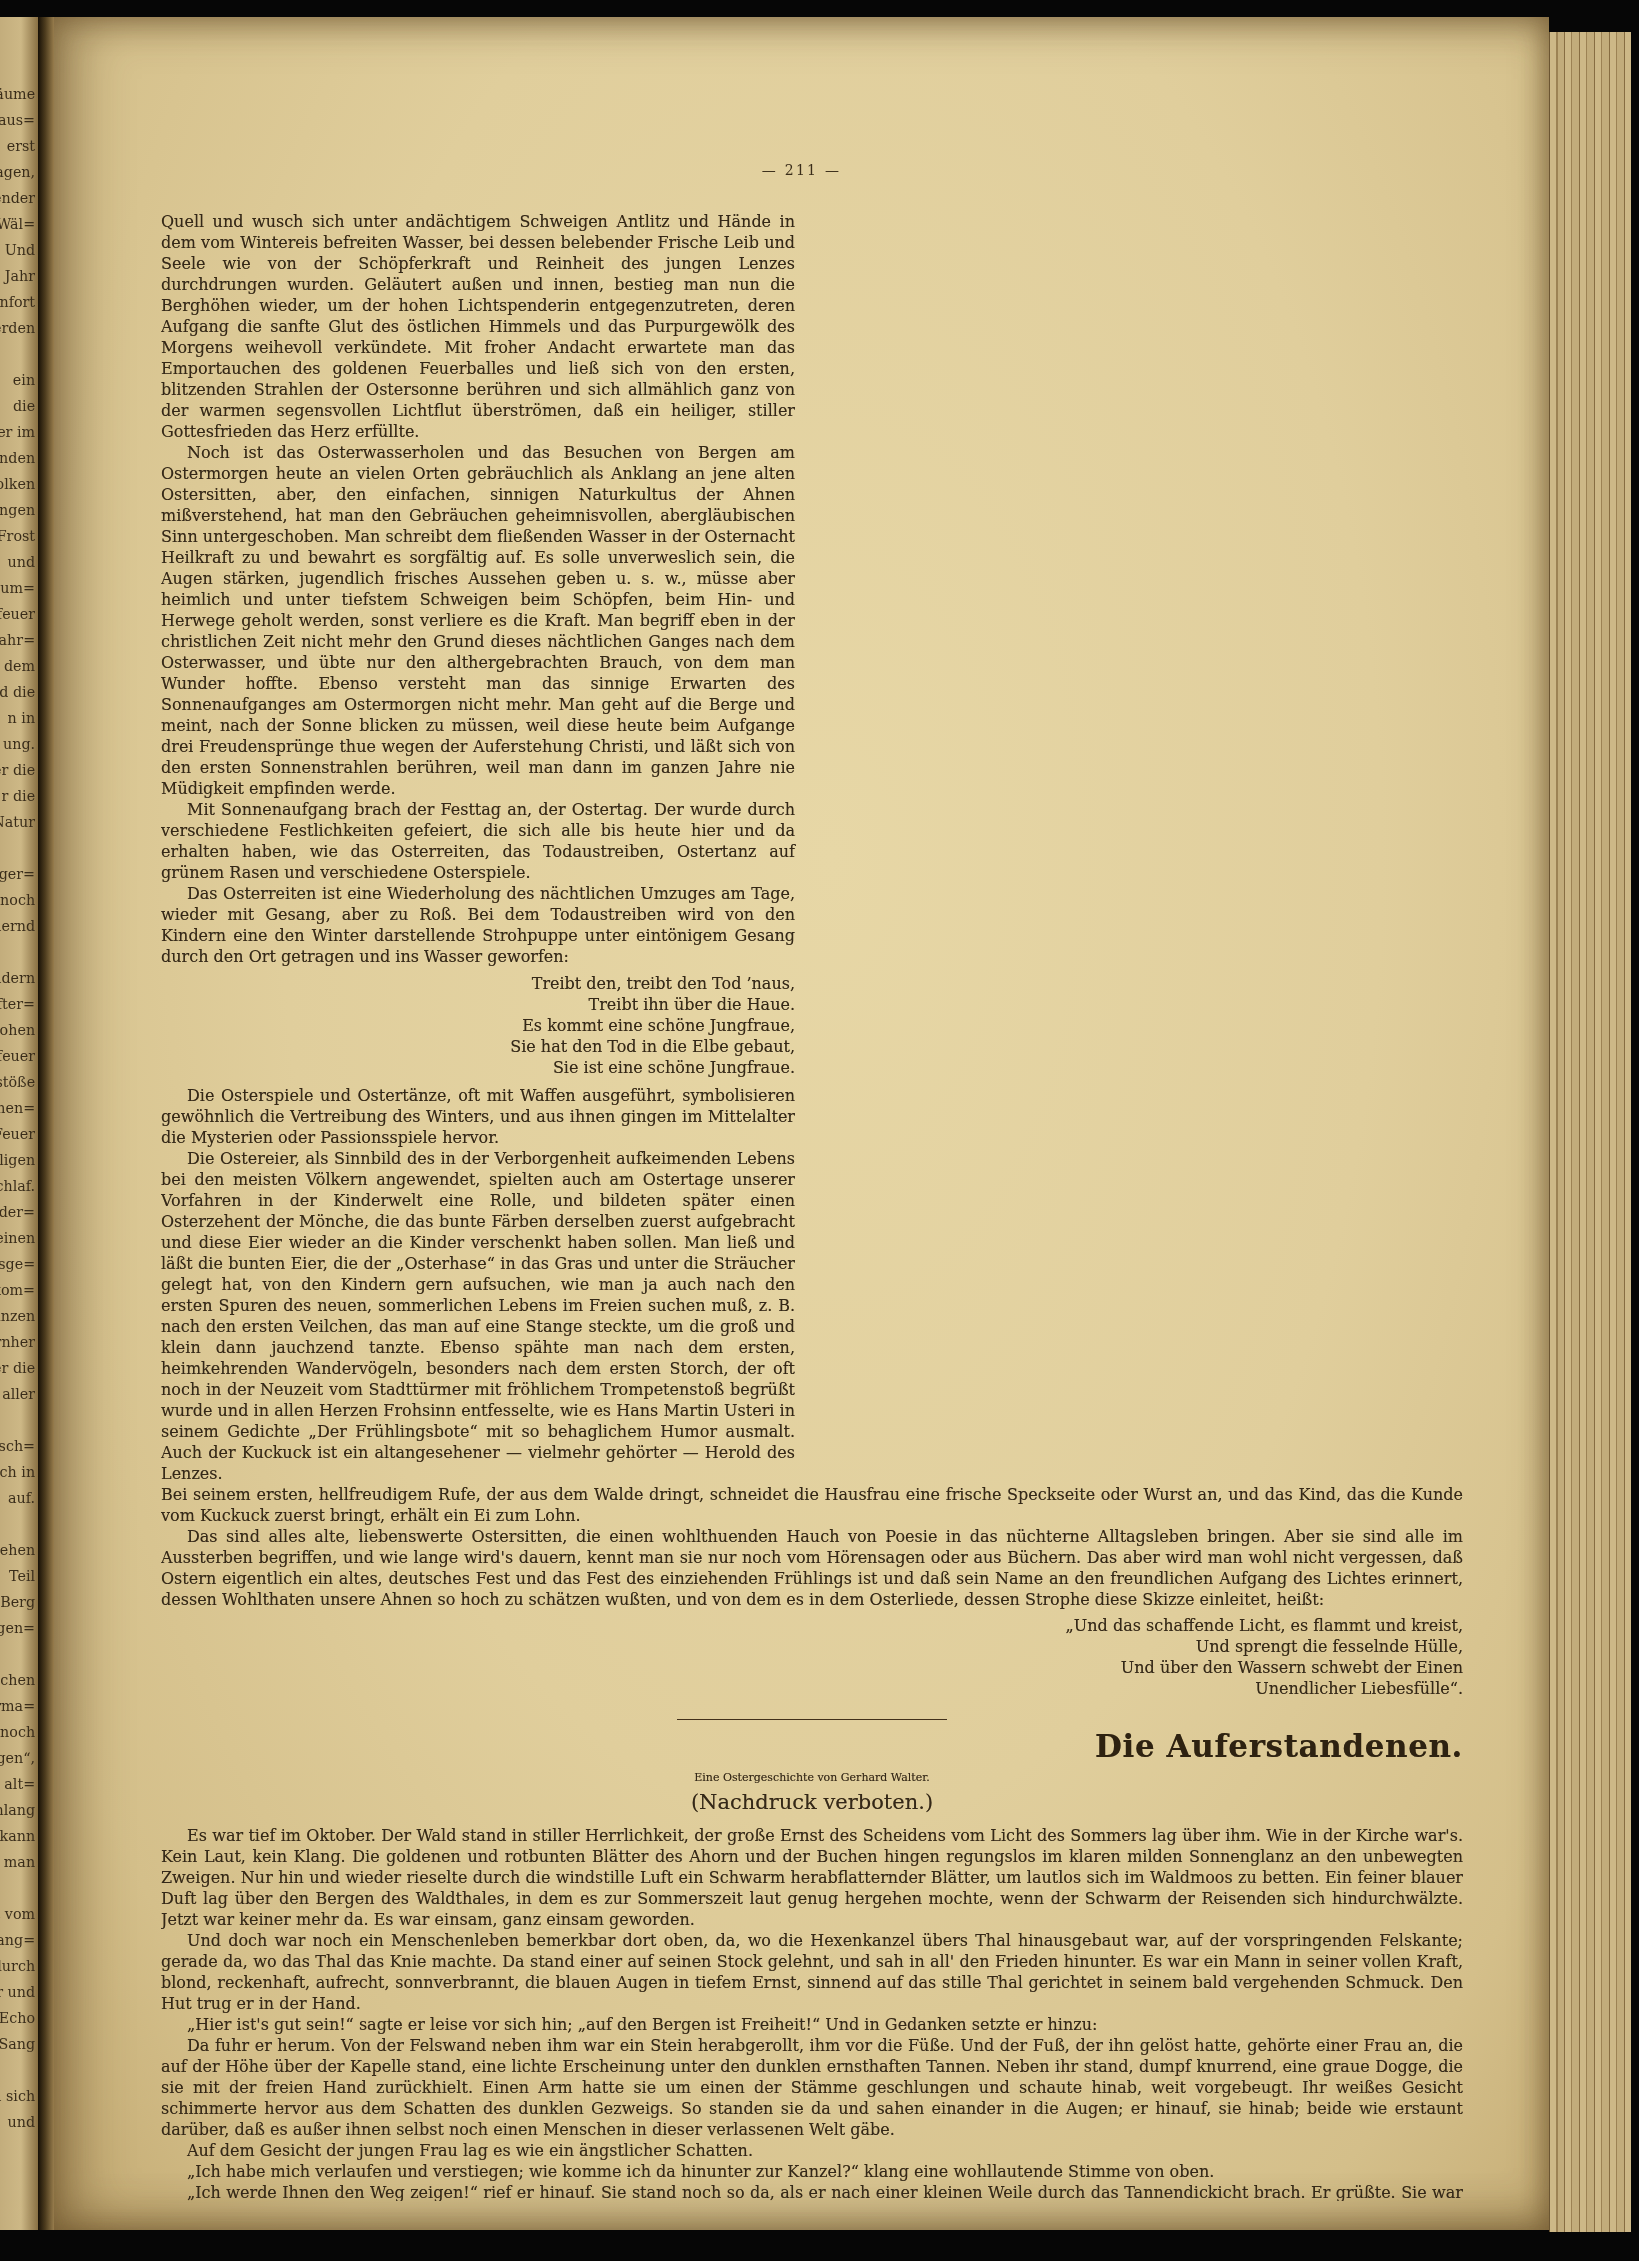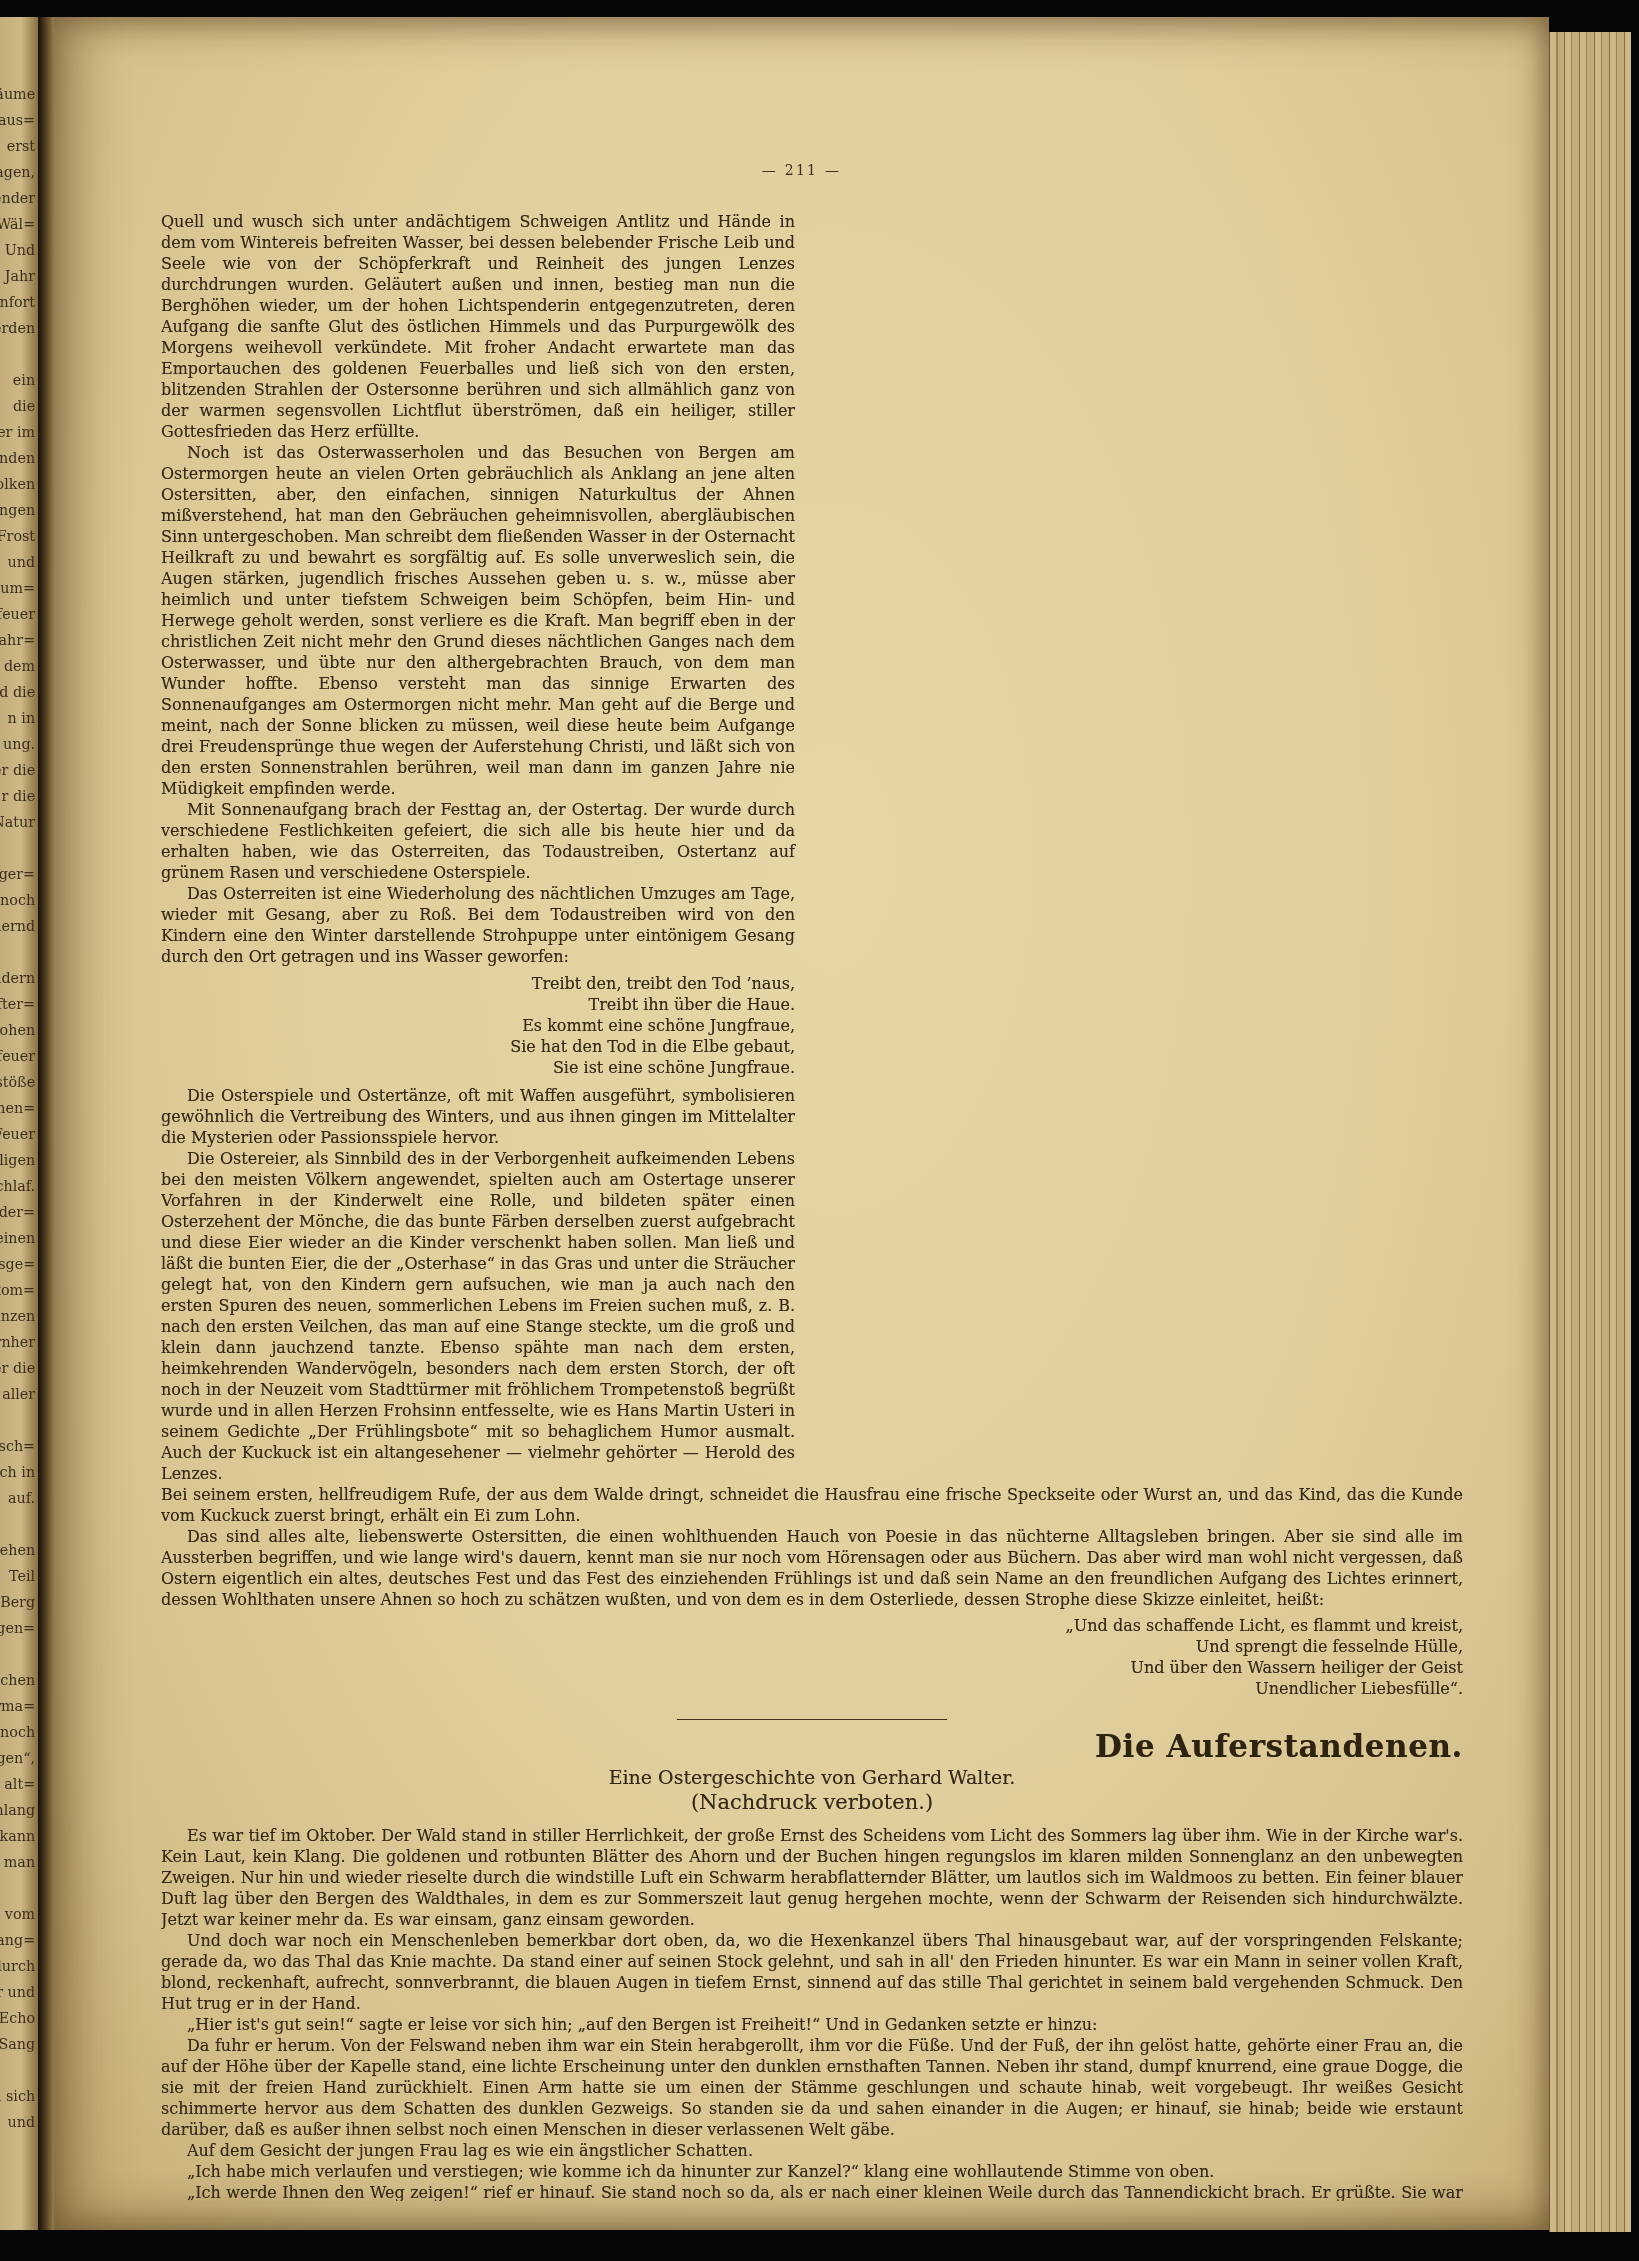--- a/index.html
+++ b/index.html
@@ -66,21 +66,21 @@
   .verse div { white-space: nowrap; overflow: hidden; }
 
   .rule {
     width: 270px; height: 1.7px; background: #42301a;
     margin: 19.5px auto 16px;
   }
   .article-title {
     margin: 0 0 9.2px; text-align: right; text-indent: 0;
     font-size: 31px; font-weight: bold; letter-spacing: 0.6px; color: #2e2211;
   }
-  .article-subtitle { text-align: center; font-size: 19px; margin-bottom: 4.6px; }
+  .article-subtitle { text-align: center; font-size: 11px; margin-bottom: 4.6px; }
   .article-notice  { text-align: center; font-size: 21px; margin-bottom: 11.5px; }
 
   
   .edge-stack {
     position: absolute; left: 1549px; top: 32px; width: 81px; height: 2200px;
     border-left: 1.1px solid #6b5532;
     background: repeating-linear-gradient(90deg,
       #cdb887 0 5.7px, #9c8254 5.7px 7.5px,
       #c2ac7b 7.5px 13.8px, #876d42 13.8px 15px);
   }
@@ -199,21 +199,21 @@
       </div>
 
       <div class="divider"></div>
 
       <div class="col col-right">
         <p class="noindent">Bei seinem ersten, hellfreudigem Rufe, der aus dem Walde dringt, schneidet die Hausfrau eine frische Speckseite oder Wurst an, und das Kind, das die Kunde vom Kuckuck zuerst bringt, erhält ein Ei zum Lohn.</p>
         <p>Das sind alles alte, liebenswerte Ostersitten, die einen wohlthuenden Hauch von Poesie in das nüchterne Alltagsleben bringen. Aber sie sind alle im Aussterben begriffen, und wie lange wird's dauern, kennt man sie nur noch vom Hörensagen oder aus Büchern. Das aber wird man wohl nicht vergessen, daß Ostern eigentlich ein altes, deutsches Fest und das Fest des einziehenden Frühlings ist und daß sein Name an den freundlichen Aufgang des Lichtes erinnert, dessen Wohlthaten unsere Ahnen so hoch zu schätzen wußten, und von dem es in dem Osterliede, dessen Strophe diese Skizze einleitet, heißt:</p>
         <div class="verse">
             <div>„Und das schaffende Licht, es flammt und kreist,</div>
             <div>Und sprengt die fesselnde Hülle,</div>
-            <div>Und über den Wassern heiliger der Geist</div>
+            <div>Und über den Wassern schwebt der Einen</div>
             <div>Unendlicher Liebesfülle“.</div>
           </div>
 
         <div class="rule"></div>
 
         <h2 class="article-title">Die Auferstandenen.</h2>
         <div class="article-subtitle">Eine Ostergeschichte von Gerhard Walter.</div>
         <div class="article-notice">(Nachdruck verboten.)</div>
 
         <p>Es war tief im Oktober. Der Wald stand in stiller Herrlichkeit, der große Ernst des Scheidens vom Licht des Sommers lag über ihm. Wie in der Kirche war's. Kein Laut, kein Klang. Die goldenen und rotbunten Blätter des Ahorn und der Buchen hingen regungslos im klaren milden Sonnenglanz an den unbewegten Zweigen. Nur hin und wieder rieselte durch die windstille Luft ein Schwarm herabflatternder Blätter, um lautlos sich im Waldmoos zu betten. Ein feiner blauer Duft lag über den Bergen des Waldthales, in dem es zur Sommerszeit laut genug hergehen mochte, wenn der Schwarm der Reisenden sich hindurchwälzte. Jetzt war keiner mehr da. Es war einsam, ganz einsam geworden.</p>

